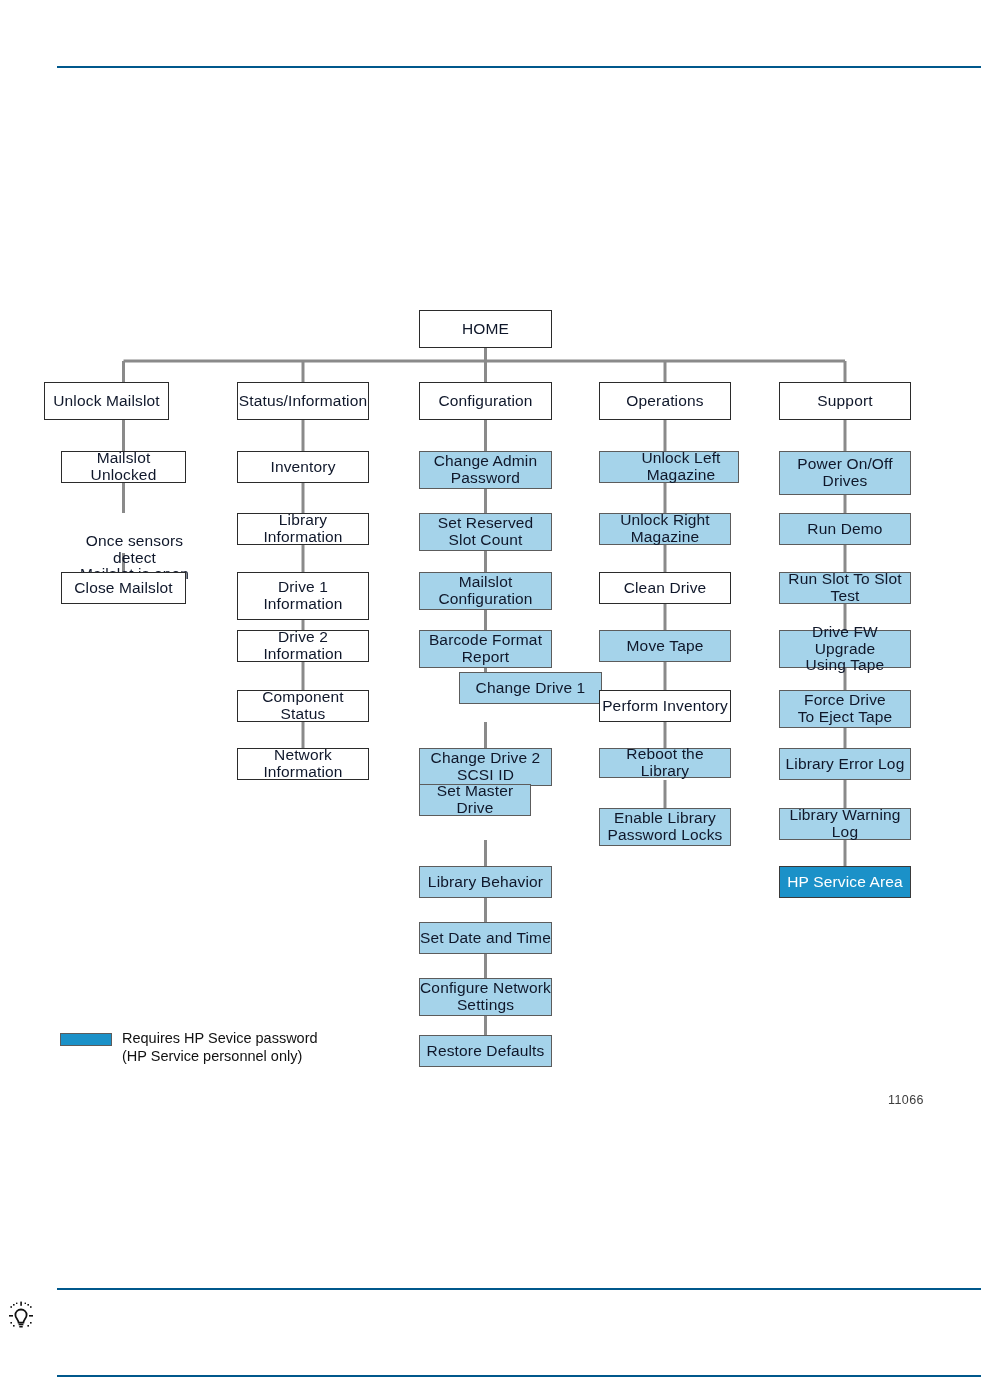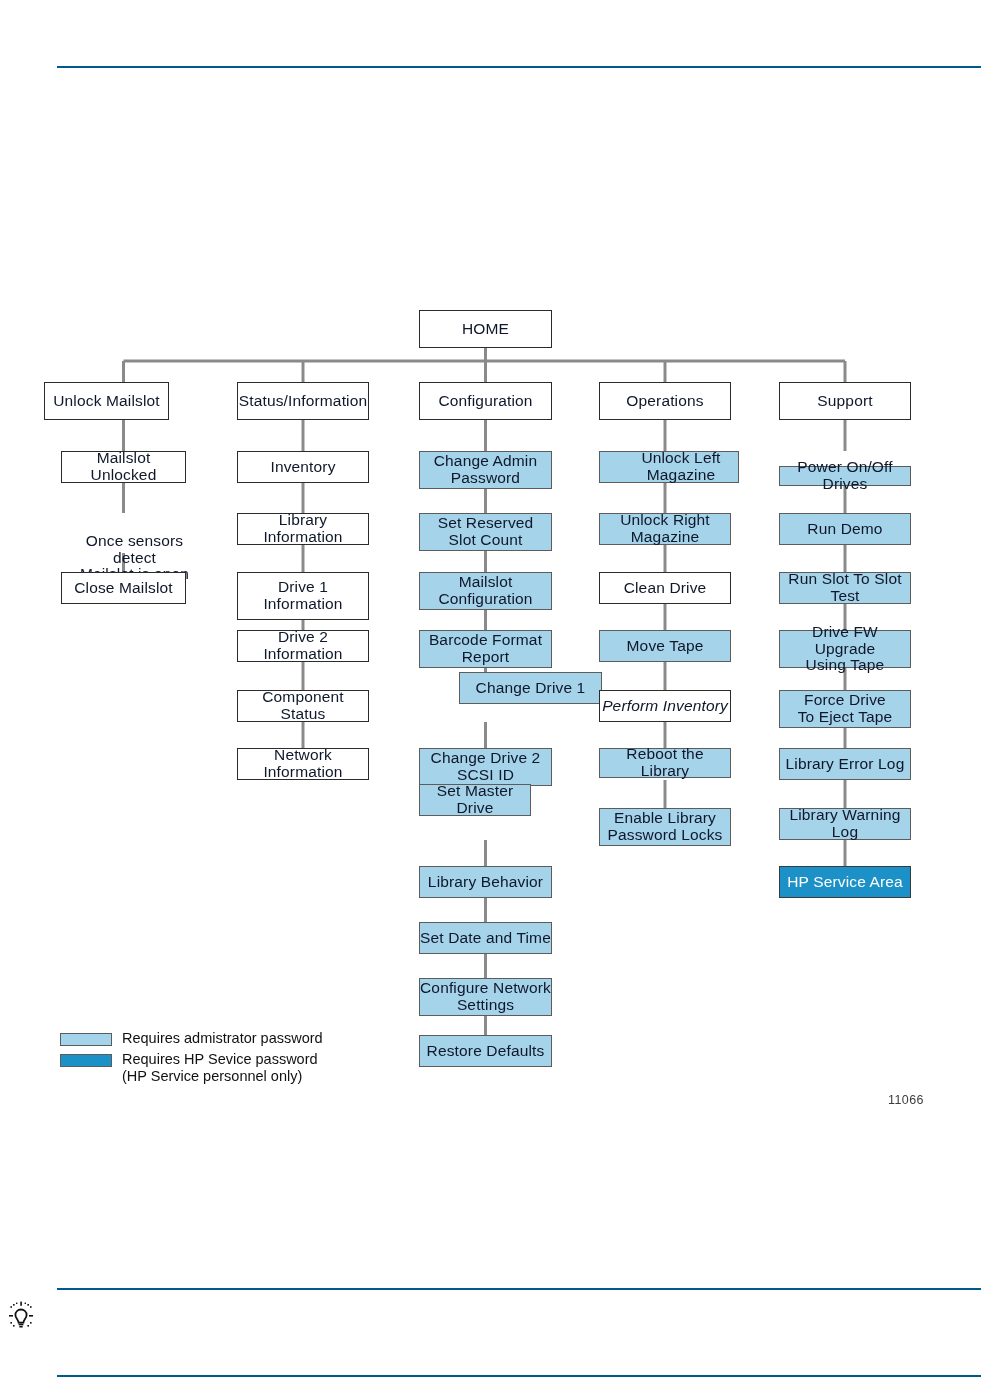--- a/index.html
+++ b/index.html
@@ -230,42 +230,38 @@
     <div class="node admin" style="left: 419px; top: 866px; width: 133px; height: 32px;"><span>Library Behavior</span></div>
     <div class="node admin" style="left: 419px; top: 922px; width: 133px; height: 32px;"><span>Set  Date and Time</span></div>
     <div class="node admin" style="left: 419px; top: 978px; width: 133px; height: 38px;"><span>Configure Network
 Settings</span></div>
     <div class="node admin" style="left: 419px; top: 1035px; width: 133px; height: 32px;"><span>Restore Defaults</span></div>
     <div class="node" style="left: 599px; top: 382px; width: 132px; height: 38px;"><span>Operations</span></div>
     <div class="node admin" style="left: 599px; top: 451px; width: 140px; height: 32px; padding-left: 24px;"><span>Unlock Left Magazine</span></div>
     <div class="node admin" style="left: 599px; top: 513px; width: 132px; height: 32px;"><span>Unlock Right Magazine</span></div>
     <div class="node" style="left: 599px; top: 572px; width: 132px; height: 32px;"><span>Clean Drive</span></div>
     <div class="node admin" style="left: 599px; top: 630px; width: 132px; height: 32px;"><span>Move Tape</span></div>
-    <div class="node" style="left: 599px; top: 690px; width: 132px; height: 32px; font-style: italic;"><span>Perform Inventory</span></div>
+    <div class="node" style="left: 599px; top: 690px; width: 132px; height: 32px;"><span>Perform Inventory</span></div>
     <div class="node admin" style="left: 599px; top: 748px; width: 132px; height: 30px;"><span>Reboot the Library</span></div>
     <div class="node admin" style="left: 599px; top: 808px; width: 132px; height: 38px;"><span>Enable Library
 Password Locks</span></div>
     <div class="node" style="left: 779px; top: 382px; width: 132px; height: 38px;"><span>Support</span></div>
-    <div class="node admin" style="left: 779px; top: 466px; width: 132px; height: 20px;"><span>Power On/Off Drives</span></div>
+    <div class="node admin" style="left: 779px; top: 451px; width: 132px; height: 44px;"><span>Power On/Off Drives</span></div>
     <div class="node admin" style="left: 779px; top: 513px; width: 132px; height: 32px;"><span>Run Demo</span></div>
     <div class="node admin" style="left: 779px; top: 572px; width: 132px; height: 32px;"><span>Run Slot To Slot Test</span></div>
     <div class="node admin" style="left: 779px; top: 630px; width: 132px; height: 38px;"><span>Drive FW Upgrade
 Using Tape</span></div>
     <div class="node admin" style="left: 779px; top: 690px; width: 132px; height: 38px;"><span>Force Drive
 To Eject Tape</span></div>
     <div class="node admin" style="left: 779px; top: 748px; width: 132px; height: 32px;"><span>Library Error Log</span></div>
     <div class="node admin" style="left: 779px; top: 808px; width: 132px; height: 32px;"><span>Library Warning Log</span></div>
     <div class="node service" style="left: 779px; top: 866px; width: 132px; height: 32px;"><span>HP Service Area</span></div>
   </div>
 
 <div id="legend">
   <div class="legend-row">
-    <span class="legend-swatch admin"></span>
-    <span class="legend-text">Requires admistrator password</span>
-  </div>
-  <div class="legend-row">
     <span class="legend-swatch service"></span>
     <span class="legend-text">Requires HP Sevice password
 (HP Service personnel only)</span>
   </div>
 </div>
 
 <div id="figure-id">11066</div>
 
 </body></html>

